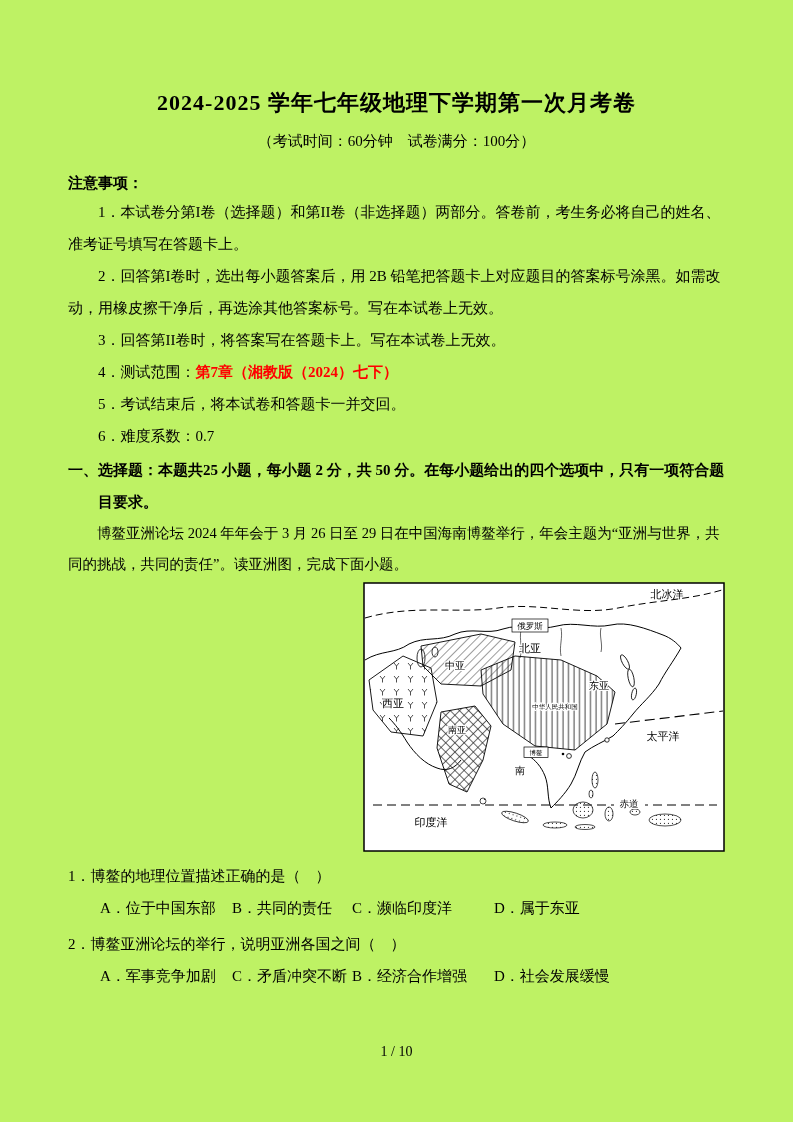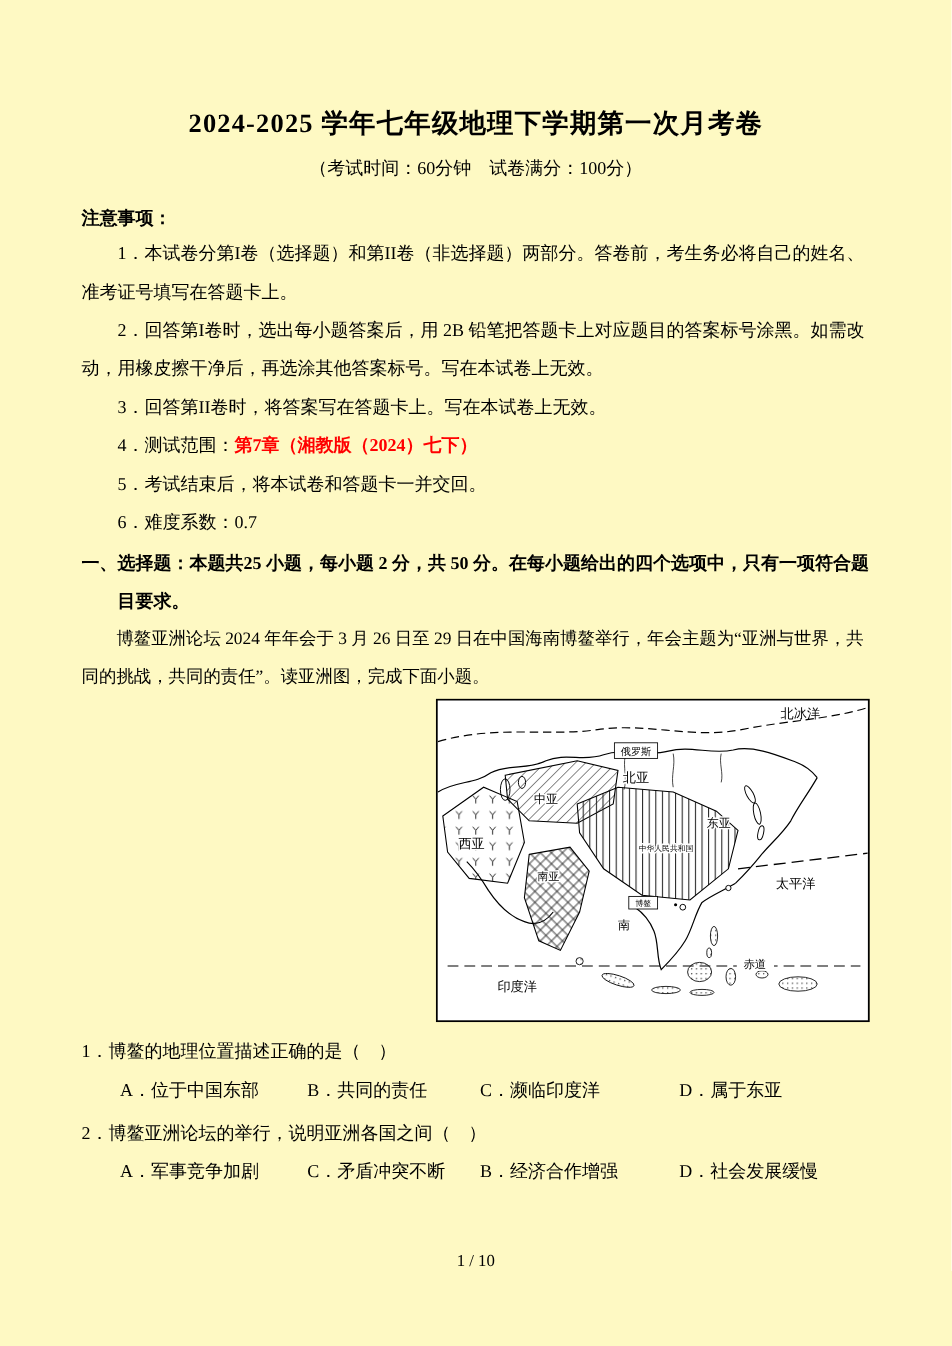--- a/index.html
+++ b/index.html
@@ -1,27 +1,27 @@
 <!DOCTYPE html>
 <html><head>
 <meta charset="utf-8">
 <style>
   html,body{margin:0;padding:0;background:#ffffff;}
   body{width:793px;font-family:"Liberation Serif","DejaVu Serif",serif;color:#000;}
-  .page{width:793px;height:1122px;padding:88px 68px 4px 68px;box-sizing:border-box;position:relative;overflow:hidden;background:#fef9c3;}
+  .page{width:793px;height:1122px;padding:88px 68px 4px 68px;box-sizing:border-box;position:relative;overflow:hidden;background:#bef264;}
   .title{font-size:22px;font-weight:700;text-align:center;line-height:30px;letter-spacing:1px;}
   .subtitle{font-size:15px;text-align:center;margin-top:13px;line-height:21px;}
   .notice-head{font-size:15px;font-weight:700;margin-top:18px;line-height:26px;}
   .para{font-size:15px;line-height:32px;text-indent:2em;margin:0;}
   .vol-head{font-size:27px;font-weight:700;text-align:center;margin-top:2px;line-height:38px;}
   .instr{font-size:15px;font-weight:700;line-height:32px;margin:2px 0 0 0;padding-left:2em;text-indent:-2em;}
   .intro{font-size:14.5px;line-height:31px;text-indent:2em;margin:0;}
   .map-wrap{text-align:right;margin-top:2px;}
   .stem{font-size:15px;line-height:32px;margin:4px 0 0 0;}
-  .opts{display:grid;grid-template-columns:132px 120px 142px auto;padding-left:32px;font-size:15px;line-height:32px;gap:24px;}
+  .opts{display:grid;grid-template-columns:132px 120px 142px auto;padding-left:32px;font-size:15px;line-height:32px;}
   .red{color:#ff0000;font-weight:700;}
   .footer{position:absolute;left:0;bottom:62px;width:100%;text-align:center;font-size:14px;}
   .mapsvg{display:inline-block;}
   .mapsvg text{fill:#000;font-family:"Liberation Serif","DejaVu Serif",serif;}
   .halo{paint-order:stroke;stroke:#fff;stroke-width:2.6px;stroke-linejoin:round;}
 </style>
 </head>
 <body>
 
 <div class="page">

